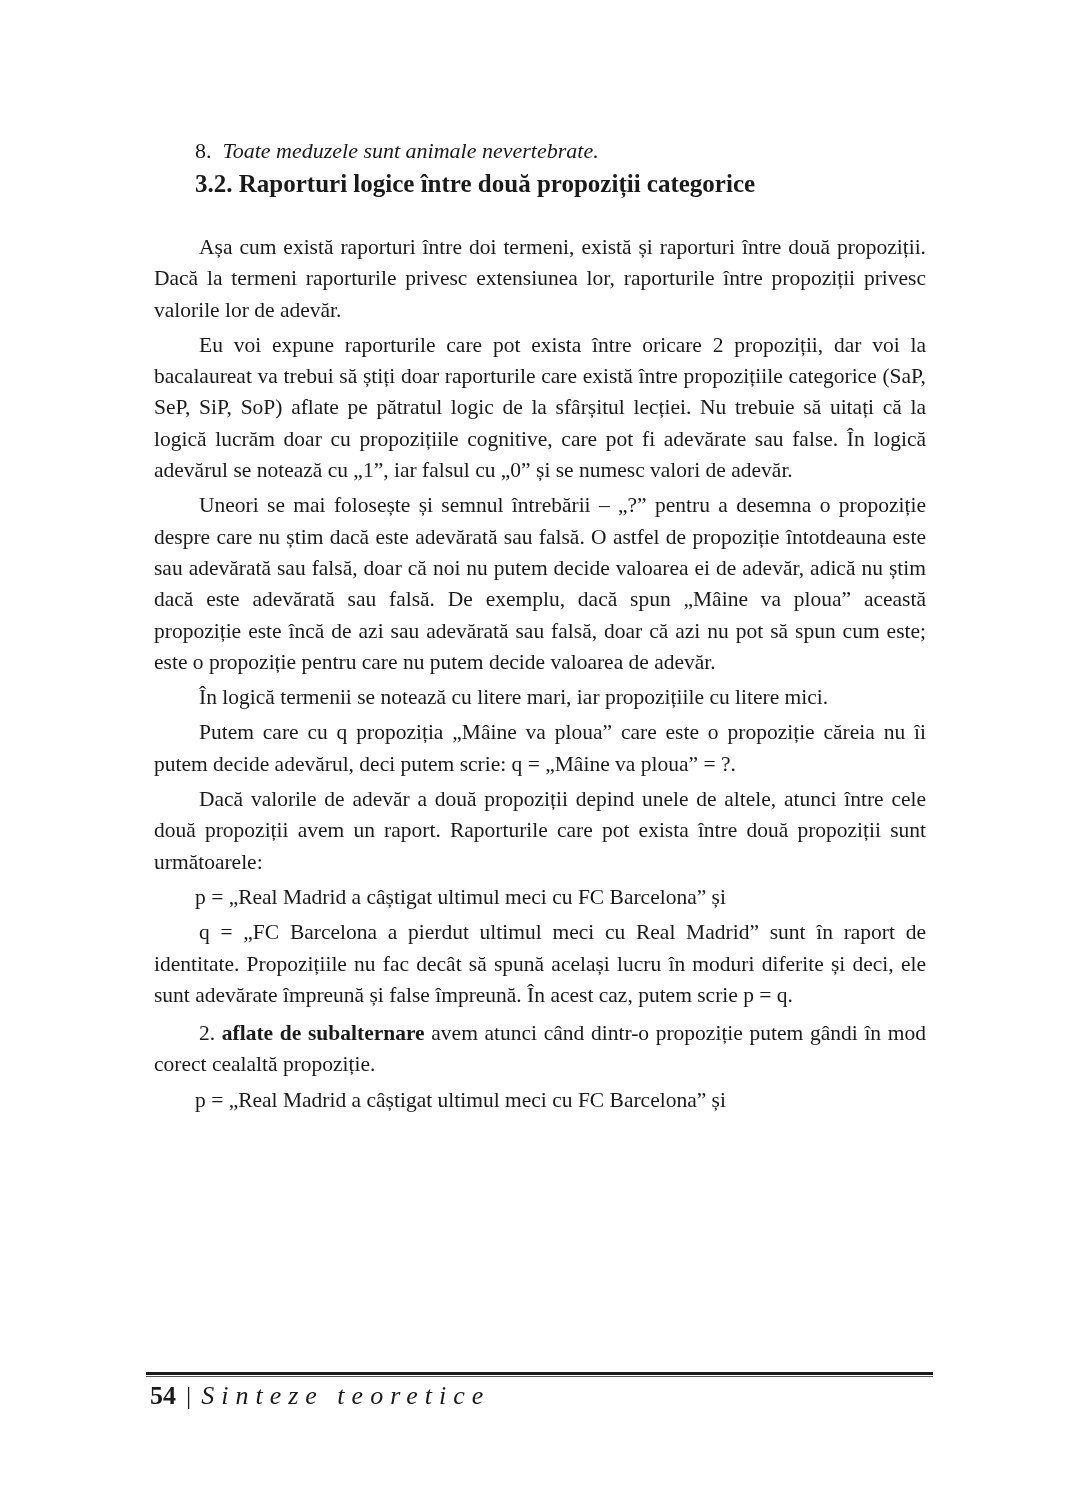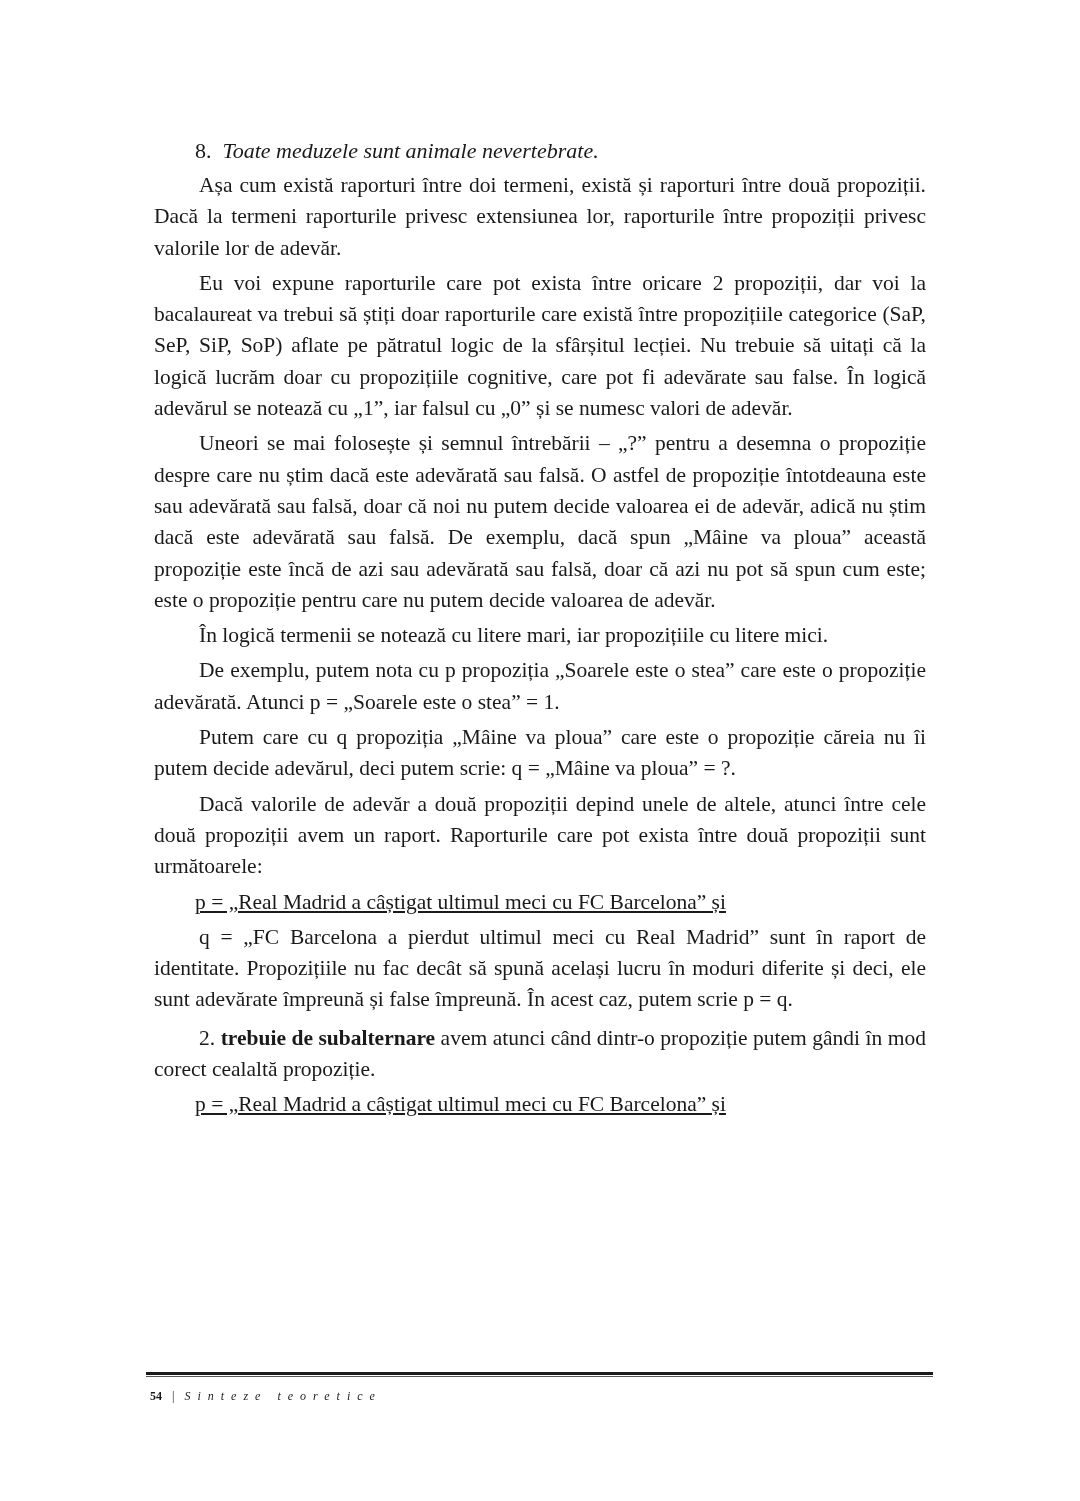--- a/index.html
+++ b/index.html
@@ -4,55 +4,55 @@
 <style>
   html, body { margin: 0; padding: 0; background: #ffffff; }
   body { width: 1080px; height: 1501px; position: relative; overflow: hidden; color: #1a1a1a; font-family: "Liberation Serif", "DejaVu Serif", serif; }
   .page { position: absolute; left: 150px; top: 136px; width: 780px; }
   .item8 { font-size: 22px; line-height: 30px; padding-left: 45px; }
   .item8 .num { font-style: normal; }
   .item8 .txt { font-style: italic; }
   .heading { font-size: 25px; font-weight: bold; line-height: 36px; padding-left: 45px; margin-top: 0px; margin-bottom: 30px; }
   p.para { margin: 4px; text-indent: 45px; font-size: 21.5px; line-height: 31.3px; text-align: justify; }
   p.para.gap { margin-top: 7px; }
-  p.indent-line { margin: 0; padding-left: 45px; font-size: 21.5px; line-height: 31.3px; text-decoration: underline; }
+  p.indent-line { margin: 0; padding-left: 45px; font-size: 21.5px; line-height: 31.3px; }
   b { font-weight: bold; }
   .footer { position: absolute; left: 146px; top: 1372px; width: 787px; }
   .rule-thick { height: 3px; background: #1a1a1a; }
   .rule-thin { height: 1px; background: #555; margin-top: 1px; }
-  .footer-text { margin-top: 6px; font-size: 12px; line-height: 26px; padding-left: 4px; }
+  .footer-text { margin-top: 6px; font-size: 26px; line-height: 26px; padding-left: 4px; }
   .footer-text .pg { font-weight: bold; }
   .footer-text .sep { margin: 0 10px; }
   .footer-text .title { font-style: italic; letter-spacing: 7px; }
 </style>
 </head>
 <body>
 
 <div class="page">
 
   <div class="item8">
     <span class="num">8.</span>&nbsp;
     <span class="txt">Toate meduzele sunt animale nevertebrate.</span>
   </div>
 
+  <div class="heading">3.2. Raporturi logice între două propoziții categorice</div>
 
   <p class="para">Așa cum există raporturi între doi termeni, există și raporturi între două propoziții. Dacă la termeni raporturile privesc extensiunea lor, raporturile între propoziții privesc valorile lor de adevăr.</p>
   <p class="para">Eu voi expune raporturile care pot exista între oricare 2 propoziții, dar voi la bacalaureat va trebui să știți doar raporturile care există între propozițiile categorice (SaP, SeP, SiP, SoP) aflate pe pătratul logic de la sfârșitul lecției. Nu trebuie să uitați că la logică lucrăm doar cu propozițiile cognitive, care pot fi adevărate sau false. În logică adevărul se notează cu „1”, iar falsul cu „0” și se numesc valori de adevăr.</p>
   <p class="para">Uneori se mai folosește și semnul întrebării – „?” pentru a desemna o propoziție despre care nu știm dacă este adevărată sau falsă. O astfel de propoziție întotdeauna este sau adevărată sau falsă, doar că noi nu putem decide valoarea ei de adevăr, adică nu știm dacă este adevărată sau falsă. De exemplu, dacă spun „Mâine va ploua” această propoziție este încă de azi sau adevărată sau falsă, doar că azi nu pot să spun cum este; este o propoziție pentru care nu putem decide valoarea de adevăr.</p>
   <p class="para">În logică termenii se notează cu litere mari, iar propozițiile cu litere mici.</p>
-  <p class="para">De exemplu, putem nota cu p propoziția „Soarele este o stea” care este o propoziție adevărată. Atunci p = „Soarele este o stea” = 1.</p>
   <p class="para">Putem care cu q propoziția „Mâine va ploua” care este o propoziție căreia nu îi putem decide adevărul, deci putem scrie: q = „Mâine va ploua” = ?.</p>
   <p class="para">Dacă valorile de adevăr a două propoziții depind unele de altele, atunci între cele două propoziții avem un raport. Raporturile care pot exista între două propoziții sunt următoarele:</p>
 
   <p class="indent-line">p = „Real Madrid a câștigat ultimul meci cu FC Barcelona” și</p>
   <p class="para">q = „FC Barcelona a pierdut ultimul meci cu Real Madrid” sunt în raport de identitate. Propozițiile nu fac decât să spună același lucru în moduri diferite și deci, ele sunt adevărate împreună și false împreună. În acest caz, putem scrie p = q.</p>
 
   <p class="para gap">
     <span>2.</span>
-    <b>trebuie de subalternare</b><span> avem atunci când dintr-o propoziție putem gândi în mod corect cealaltă propoziție.</span>
+    <b>aflate de subalternare</b><span> avem atunci când dintr-o propoziție putem gândi în mod corect cealaltă propoziție.</span>
   </p>
   <p class="indent-line">p = „Real Madrid a câștigat ultimul meci cu FC Barcelona” și</p>
 
 </div>
 
 <div class="footer">
   <div class="rule-thick"></div>
   <div class="rule-thin"></div>
   <div class="footer-text">
     <span class="pg">54</span><span class="sep">|</span><span class="title">Sinteze teoretice</span>

